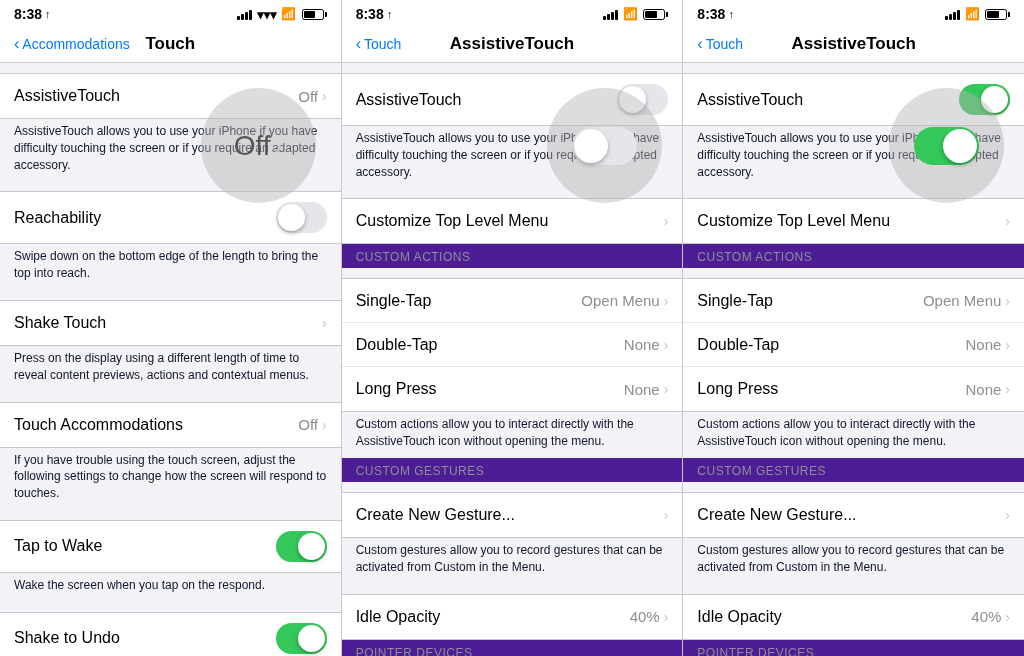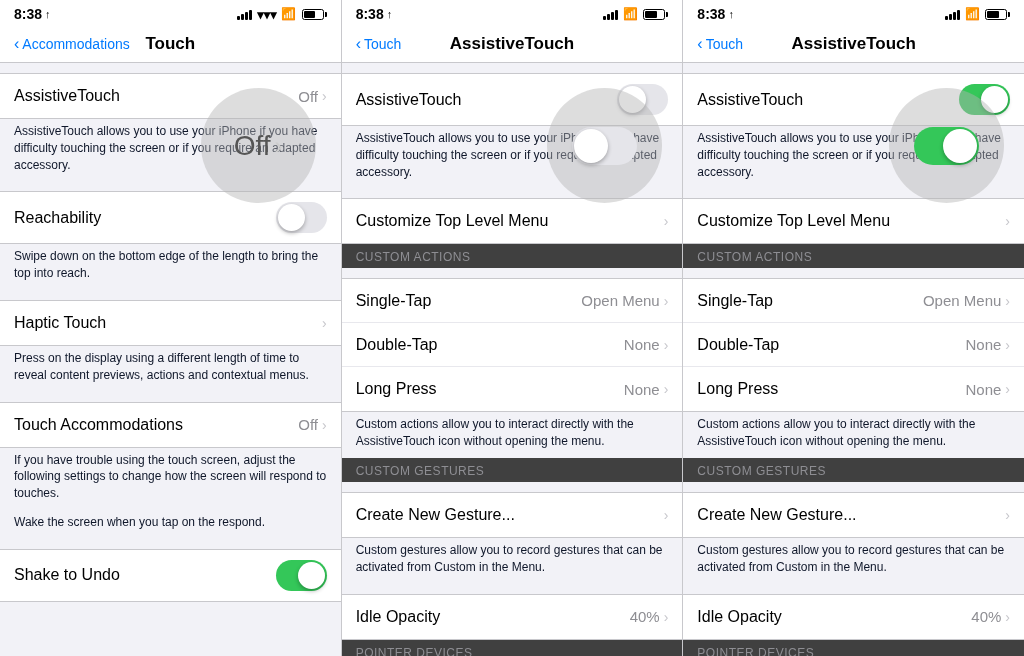--- a/index.html
+++ b/index.html
@@ -126,21 +126,21 @@
     .toggle.on .toggle-thumb { left: 22px; }
 
     
     .section-header {
       padding: 6px 14px 4px;
       font-size: 12px;
       font-weight: 500;
       color: #8e8e93;
       text-transform: uppercase;
       letter-spacing: 0.5px;
-      background: #404040;
+      background: #4c1d95;
     }
     .section-description {
       padding: 4px 14px 8px;
       font-size: 12px;
       color: #0f172a;
       background: #f2f2f7;
       line-height: 1.4;
     }
 
     
@@ -245,21 +245,21 @@
         <div class="toggle off">
           <div class="toggle-thumb"></div>
         </div>
       </div>
     </div>
     <div class="section-description">Swipe down on the bottom edge of the length to bring the top into reach.</div>
 
     <div class="settings-group">
       <div class="settings-item">
         <div class="item-left">
-          <span class="item-title">Haptic Touch</span>
+          <span class="item-title">Shake Touch</span>
         </div>
         <div class="item-right">
           <span class="chevron-right">›</span>
         </div>
       </div>
     </div>
     <div class="section-description">Press on the display using a different length of time to reveal content previews, actions and contextual menus.</div>
 
     <div class="settings-group">
       <div class="settings-item">
@@ -267,20 +267,30 @@
           <span class="item-title">Touch Accommodations</span>
         </div>
         <div class="item-right">
           <span class="off-text">Off</span>
           <span class="chevron-right">›</span>
         </div>
       </div>
     </div>
     <div class="section-description">If you have trouble using the touch screen, adjust the following settings to change how the screen will respond to touches.</div>
 
+    <div class="settings-group">
+      <div class="settings-item">
+        <div class="item-left">
+          <span class="item-title">Tap to Wake</span>
+        </div>
+        <div class="toggle on">
+          <div class="toggle-thumb"></div>
+        </div>
+      </div>
+    </div>
     <div class="section-description">Wake the screen when you tap on the respond.</div>
 
     <div class="settings-group">
       <div class="settings-item">
         <div class="item-left">
           <span class="item-title">Shake to Undo</span>
         </div>
         <div class="toggle on">
           <div class="toggle-thumb"></div>
         </div>

